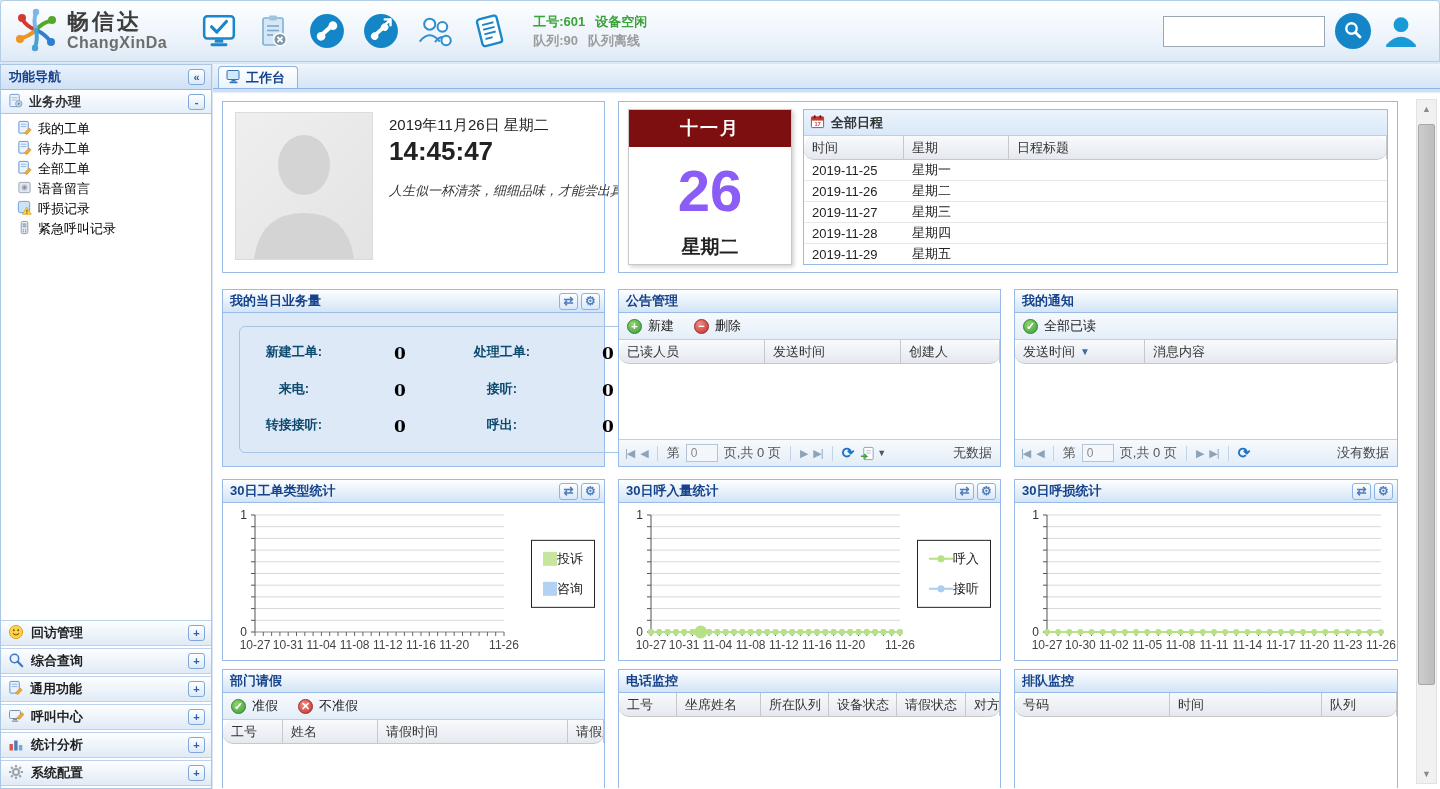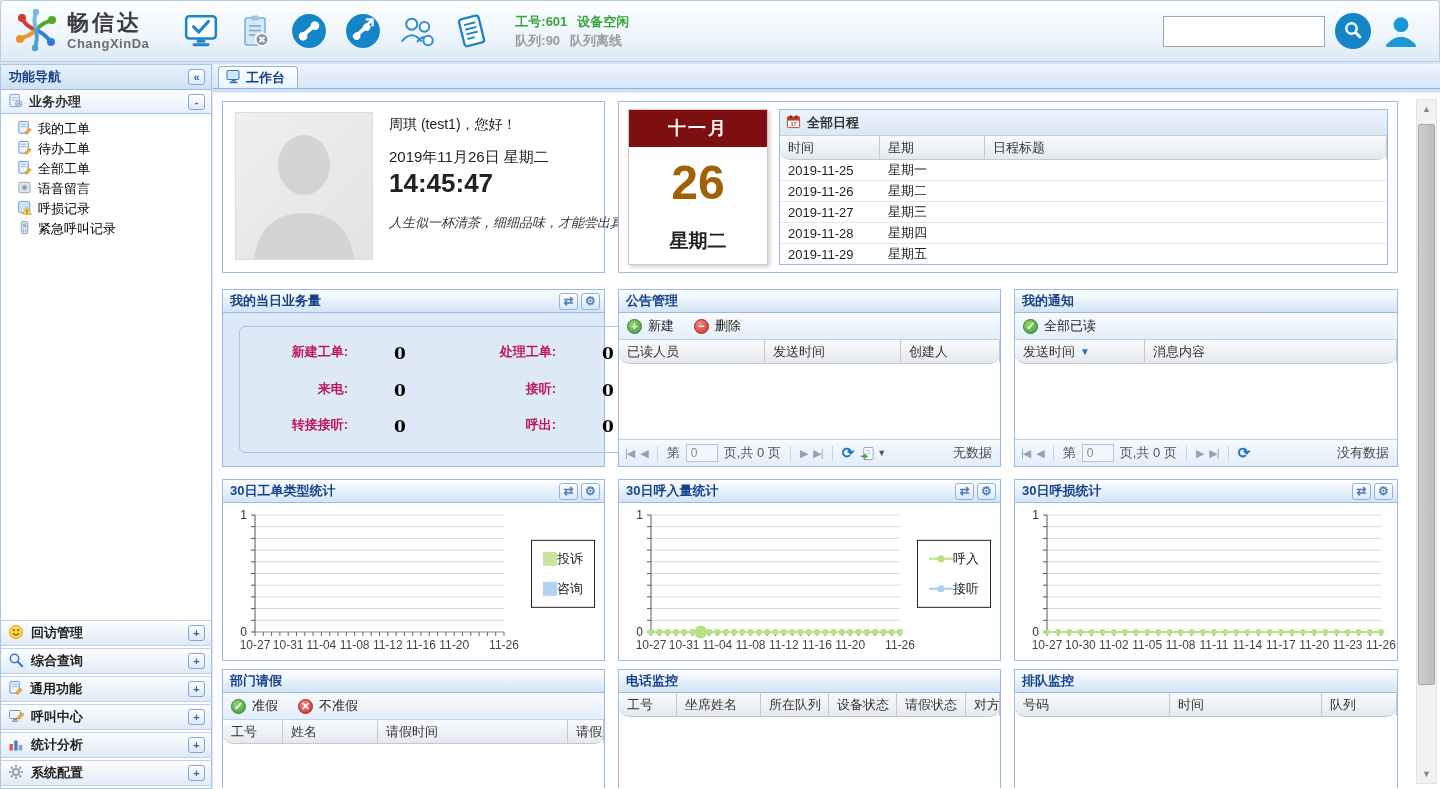--- a/index.html
+++ b/index.html
@@ -6,21 +6,21 @@
   html,body { width:1440px; height:789px; overflow:hidden; }
   body { font-family:"Liberation Sans", sans-serif; background:#fff; color:#222; font-size:13px; }
   .app { position:relative; width:1440px; height:789px; background:#d9e6f4;text-decoration:underline; }
 
   
   .topbar { position:absolute; left:0; top:0; width:1440px; height:62px;
     background:linear-gradient(#feffff,#eaf2fa 70%,#dce9f5); border:1px solid #b3cde6; border-radius:4px 4px 0 0;
     display:flex; align-items:center; }
   .logo { display:flex; align-items:center; gap:8px; padding:0 14px 0 12px; }
   .logo-text .t1 { font-size:22px; font-weight:bold; color:#3d3d3d; letter-spacing:3px; line-height:1.1;}
-  .logo-text .t2 { font-size:13px; font-weight:bold; color:#6d6d6d; letter-spacing:.5px;}
+  .logo-text .t2 { font-size:16px; font-weight:bold; color:#6d6d6d; letter-spacing:.5px;}
   .top-icons { display:flex; align-items:center; gap:14px; margin-left:18px; }
   .tbicon { width:40px; height:40px; display:flex; align-items:center; justify-content:center; cursor:pointer; }
   .status { margin-left:24px; line-height:19px; font-weight:bold; white-space:nowrap; }
   .status .ln1 { color:#3aa33a; }
   .status .ln2 { color:#9b9b9b; }
   .status span { margin-right:10px; }
   .tspacer { flex:1; }
   .searchbox { display:flex; align-items:center; gap:10px; padding-right:18px; }
   .searchbox input { width:162px; height:31px; border:1px solid #9aa7b5; background:#fff; padding:0 6px; font-size:14px; }
   .search-btn { width:36px; height:36px; border:none; border-radius:50%; background:#1486c8; display:flex; align-items:center; justify-content:center; cursor:pointer; }
@@ -71,24 +71,24 @@
   .profile { flex-direction:row; padding:10px 12px; gap:16px; }
   .avatar { width:138px; height:148px; background:linear-gradient(135deg,#efefef,#e3e3e3); border:1px solid #dcdcdc; flex:none; }
   .pinfo { padding-top:4px; }
   .pinfo .greet { font-size:14px; margin-bottom:14px; }
   .pinfo .pdate { font-size:15px; }
   .pinfo .ptime { font-size:26px; font-weight:bold; margin:1px 0 14px; }
   .pinfo .quote { font-style:italic; font-size:13px; color:#333; width:330px; line-height:1.55; }
 
   
   .r1right { flex-direction:row; padding:7px 9px; gap:11px; }
-  .calcard { width:140px; border:1px solid #c9c9c9; box-shadow:2px 2px 4px rgba(0,0,0,.18); background:#fff;
+  .calcard { width:164px; border:1px solid #c9c9c9; box-shadow:2px 2px 4px rgba(0,0,0,.18); background:#fff;
     display:flex; flex-direction:column; text-align:center; flex:none; }
   .calmonth { height:37px; background:#7d0f11; color:#fff; font-size:18px; font-weight:bold; line-height:37px; letter-spacing:2px;}
-  .calday { flex:1; font-size:48px; font-weight:bold; color:#a16207; line-height:1.5; }
+  .calday { flex:1; font-size:58px; font-weight:bold; color:#8b5cf6; line-height:1.5; }
   .calweek { font-size:19px; font-weight:bold; padding-bottom:10px; }
   .sched { flex:1; border:1px solid #99bbe8; display:flex; flex-direction:column; }
   .sched-h { height:26px; flex:none; background:linear-gradient(#ecf4fd,#d9e8f8); border-bottom:1px solid #b9d2ec;
     display:flex; align-items:center; gap:6px; padding-left:6px; color:#333; font-weight:bold; }
 
   
   .ghead { height:24px; flex:none; display:flex; background:linear-gradient(#f8fafc,#e5e9ef); border-bottom:1px solid #c8c8c8;border-radius:10px; }
   .gh-cell { display:flex; align-items:center; padding-left:8px; color:#333; border-right:1px solid #c8c8c8; cursor:pointer; white-space:nowrap; overflow:hidden; }
   .gh-cell .sort { color:#3a6ea5; font-size:10px; margin-left:5px; }
   .gbody { flex:1; background:#fff; overflow:hidden; }
@@ -109,21 +109,21 @@
   .pg-sep { width:1px; height:15px; background:#c4d4e4; margin:0 3px; }
   .pginput { width:32px; height:18px; border:1px solid #b4c4d4; background:#f3f7fb; color:#888; padding:0 4px; font-size:12px; }
   .pg-refresh { color:#1e74c4; font-size:15px; font-weight:bold; cursor:pointer; }
   .pg-right { margin-left:auto; color:#444; }
   .pg-caret { color:#555; font-size:9px; }
 
   
   .statwrap { flex:1; background:#dde9f7; display:flex; }
   .statbox { flex:1; margin:13px 16px; border:1px solid #a5c4e6; border-radius:6px;
     display:grid; grid-template-columns:112px 96px 112px 96px; align-content:space-evenly; justify-content:center; }
-  .stat-label { text-align:right; font-weight:bold; color:#be185d; padding-right:4px; }
+  .stat-label { text-align:center; font-weight:bold; color:#0c4a6e; padding-right:4px; }
   .stat-value { text-align:center; font-family:"DejaVu Serif", serif; font-weight:bold; font-size:17px; color:#000; }
 
   
   .chartwrap { position:relative; flex:1; background:#fff; overflow:hidden; }
   .chart-legend { position:absolute; right:9px; top:50%; transform:translateY(-62%); border:1px solid #222;
     background:#fff; padding:9px 11px; display:flex; flex-direction:column; gap:12px; font-size:13px; color:#222; }
   .lg-row { display:flex; align-items:center; }
   .lg-sq { width:14px; height:14px; display:inline-block; }
 
   
@@ -413,21 +413,20 @@
 
       <div class="row r1">
         <div class="panel col profile">
           <div class="avatar">
             <svg width="136" height="146" viewBox="0 0 136 146">
                 <ellipse cx="68" cy="52" rx="26" ry="30" fill="#d4d4d4"></ellipse>
                 <path d="M18 146 q6 -46 50 -46 q44 0 50 46 z" fill="#d4d4d4"></path>
               </svg>
           </div>
           <div class="pinfo">
-            <div class="greet">周琪 (test1)，您好！</div>
             <div class="pdate">2019年11月26日 星期二</div>
             <div class="ptime">14:45:47</div>
             <div class="quote">人生似一杯清茶，细细品味，才能尝出真味道。</div>
           </div>
         </div>
         <div class="panel colwide r1right">
           <div class="calcard">
             <div class="calmonth">十一月</div>
             <div class="calday">26</div>
             <div class="calweek">星期二</div>

